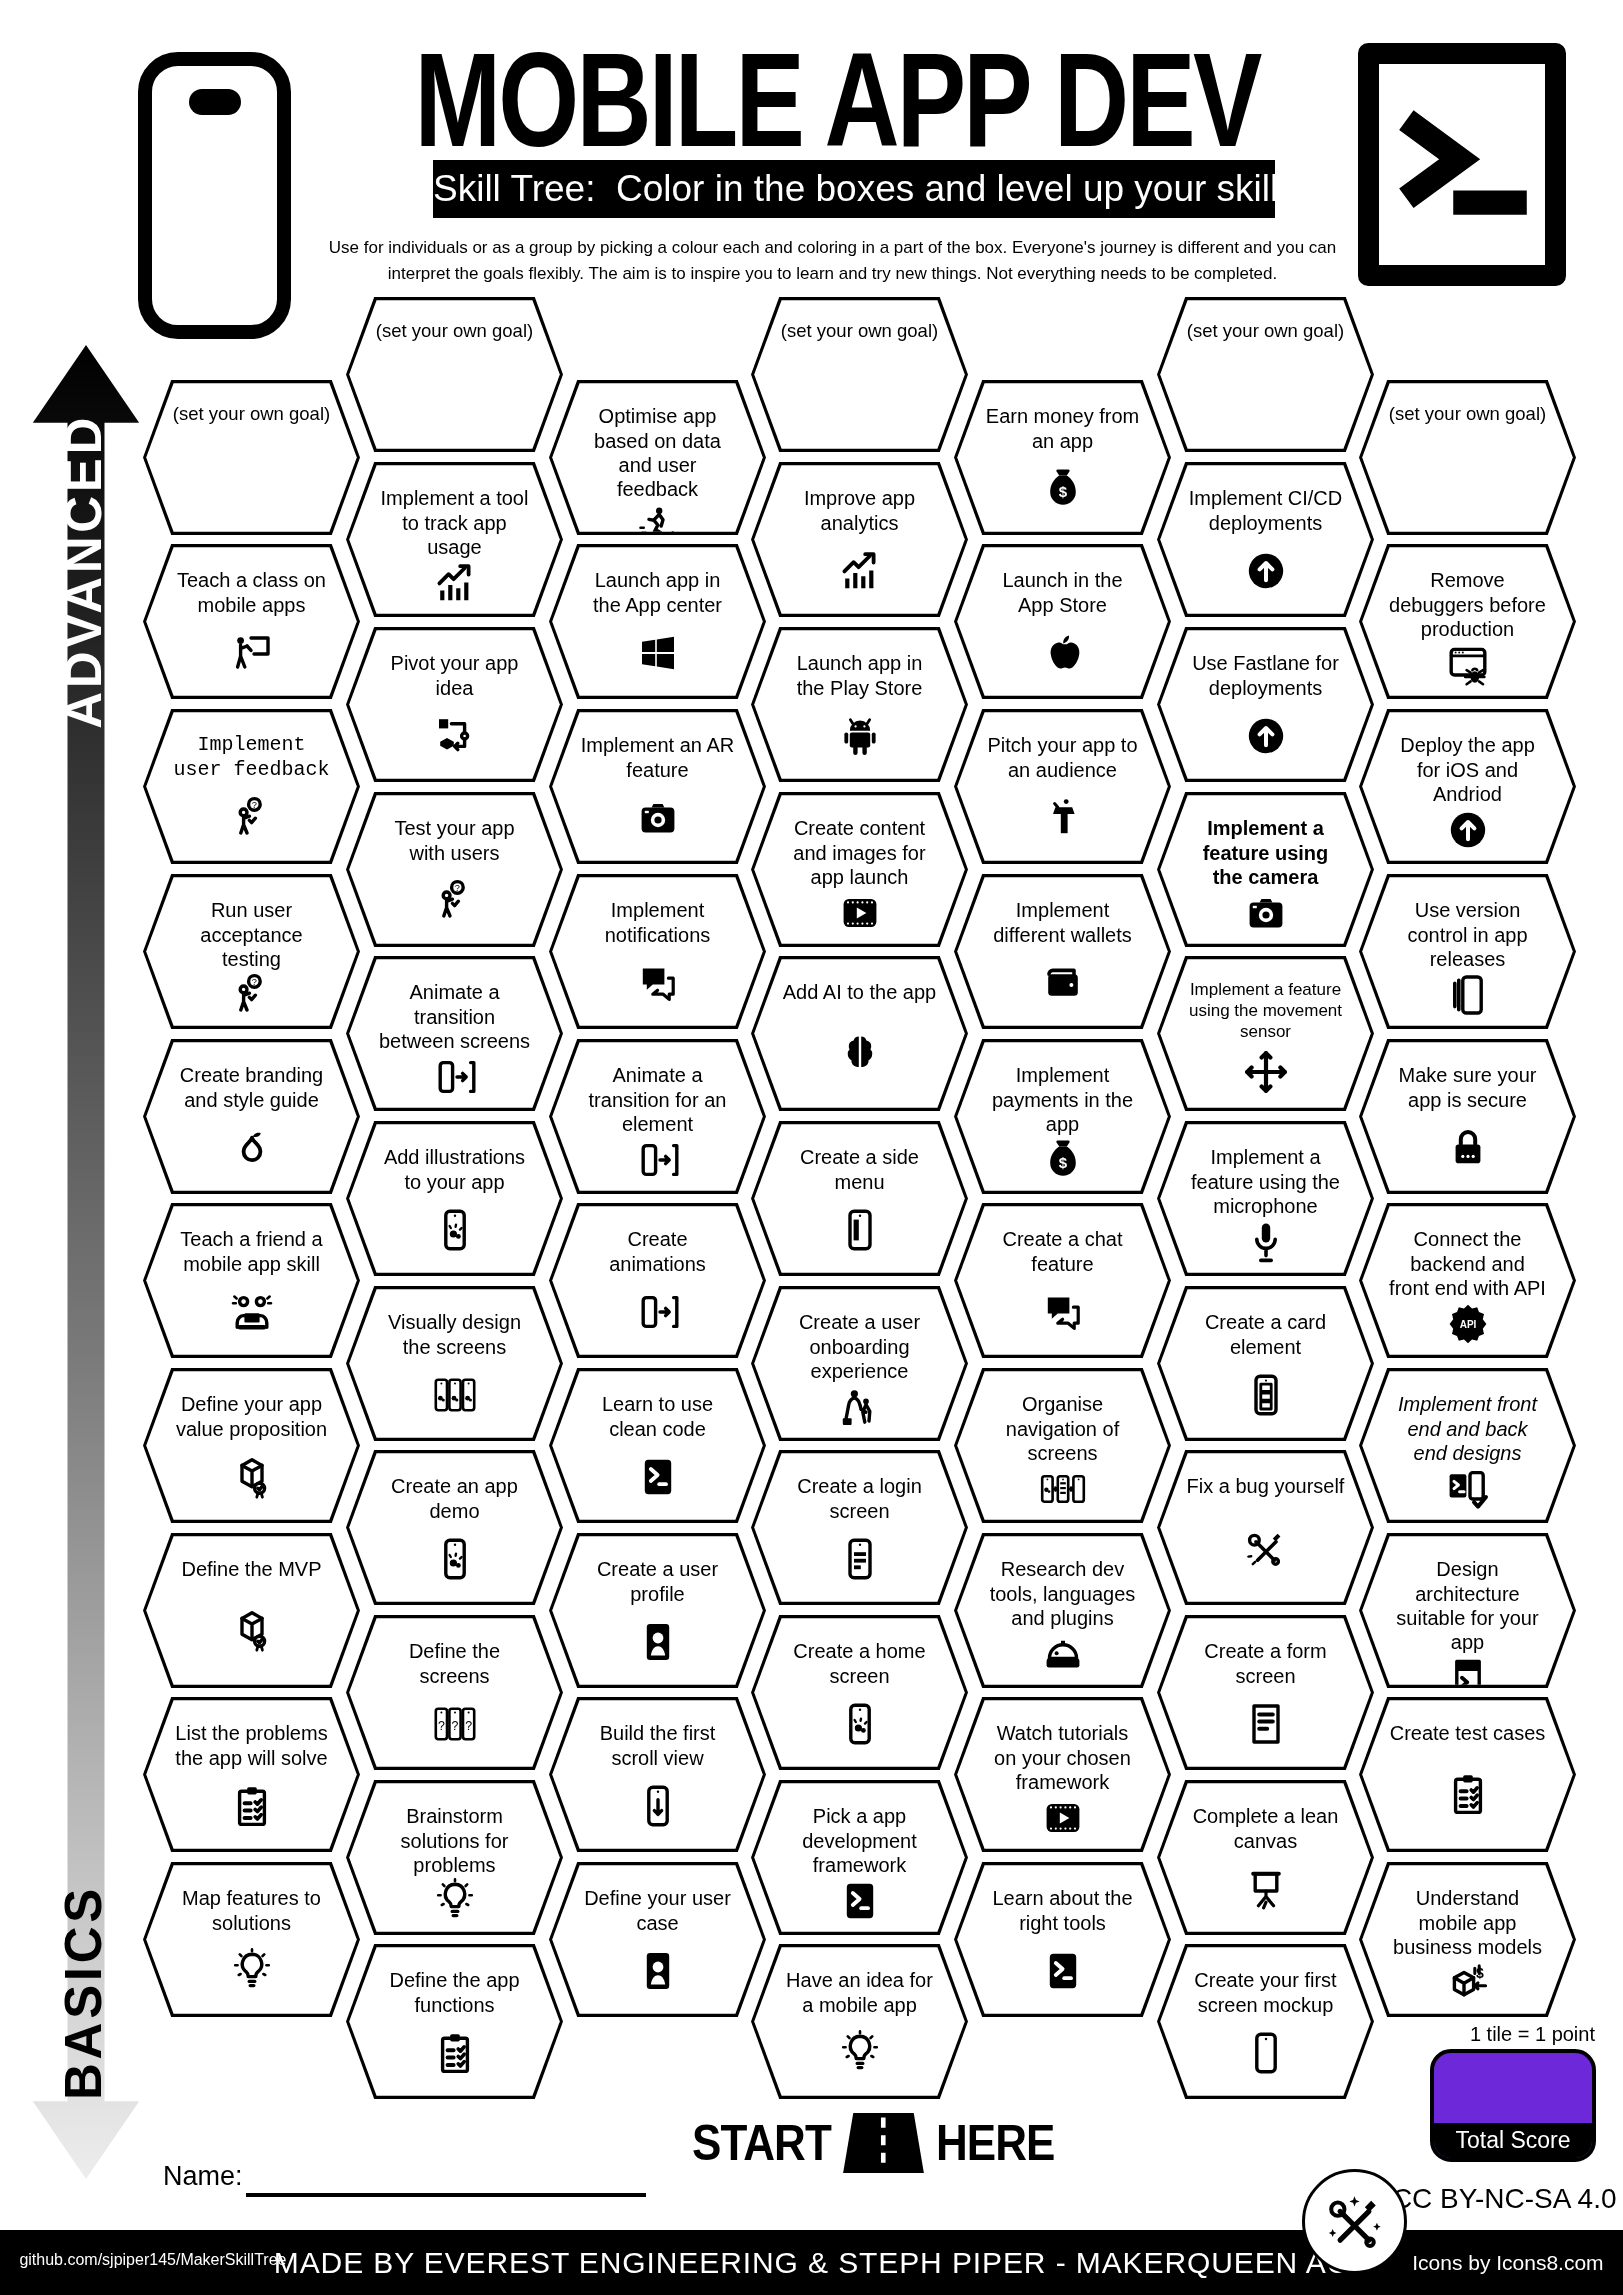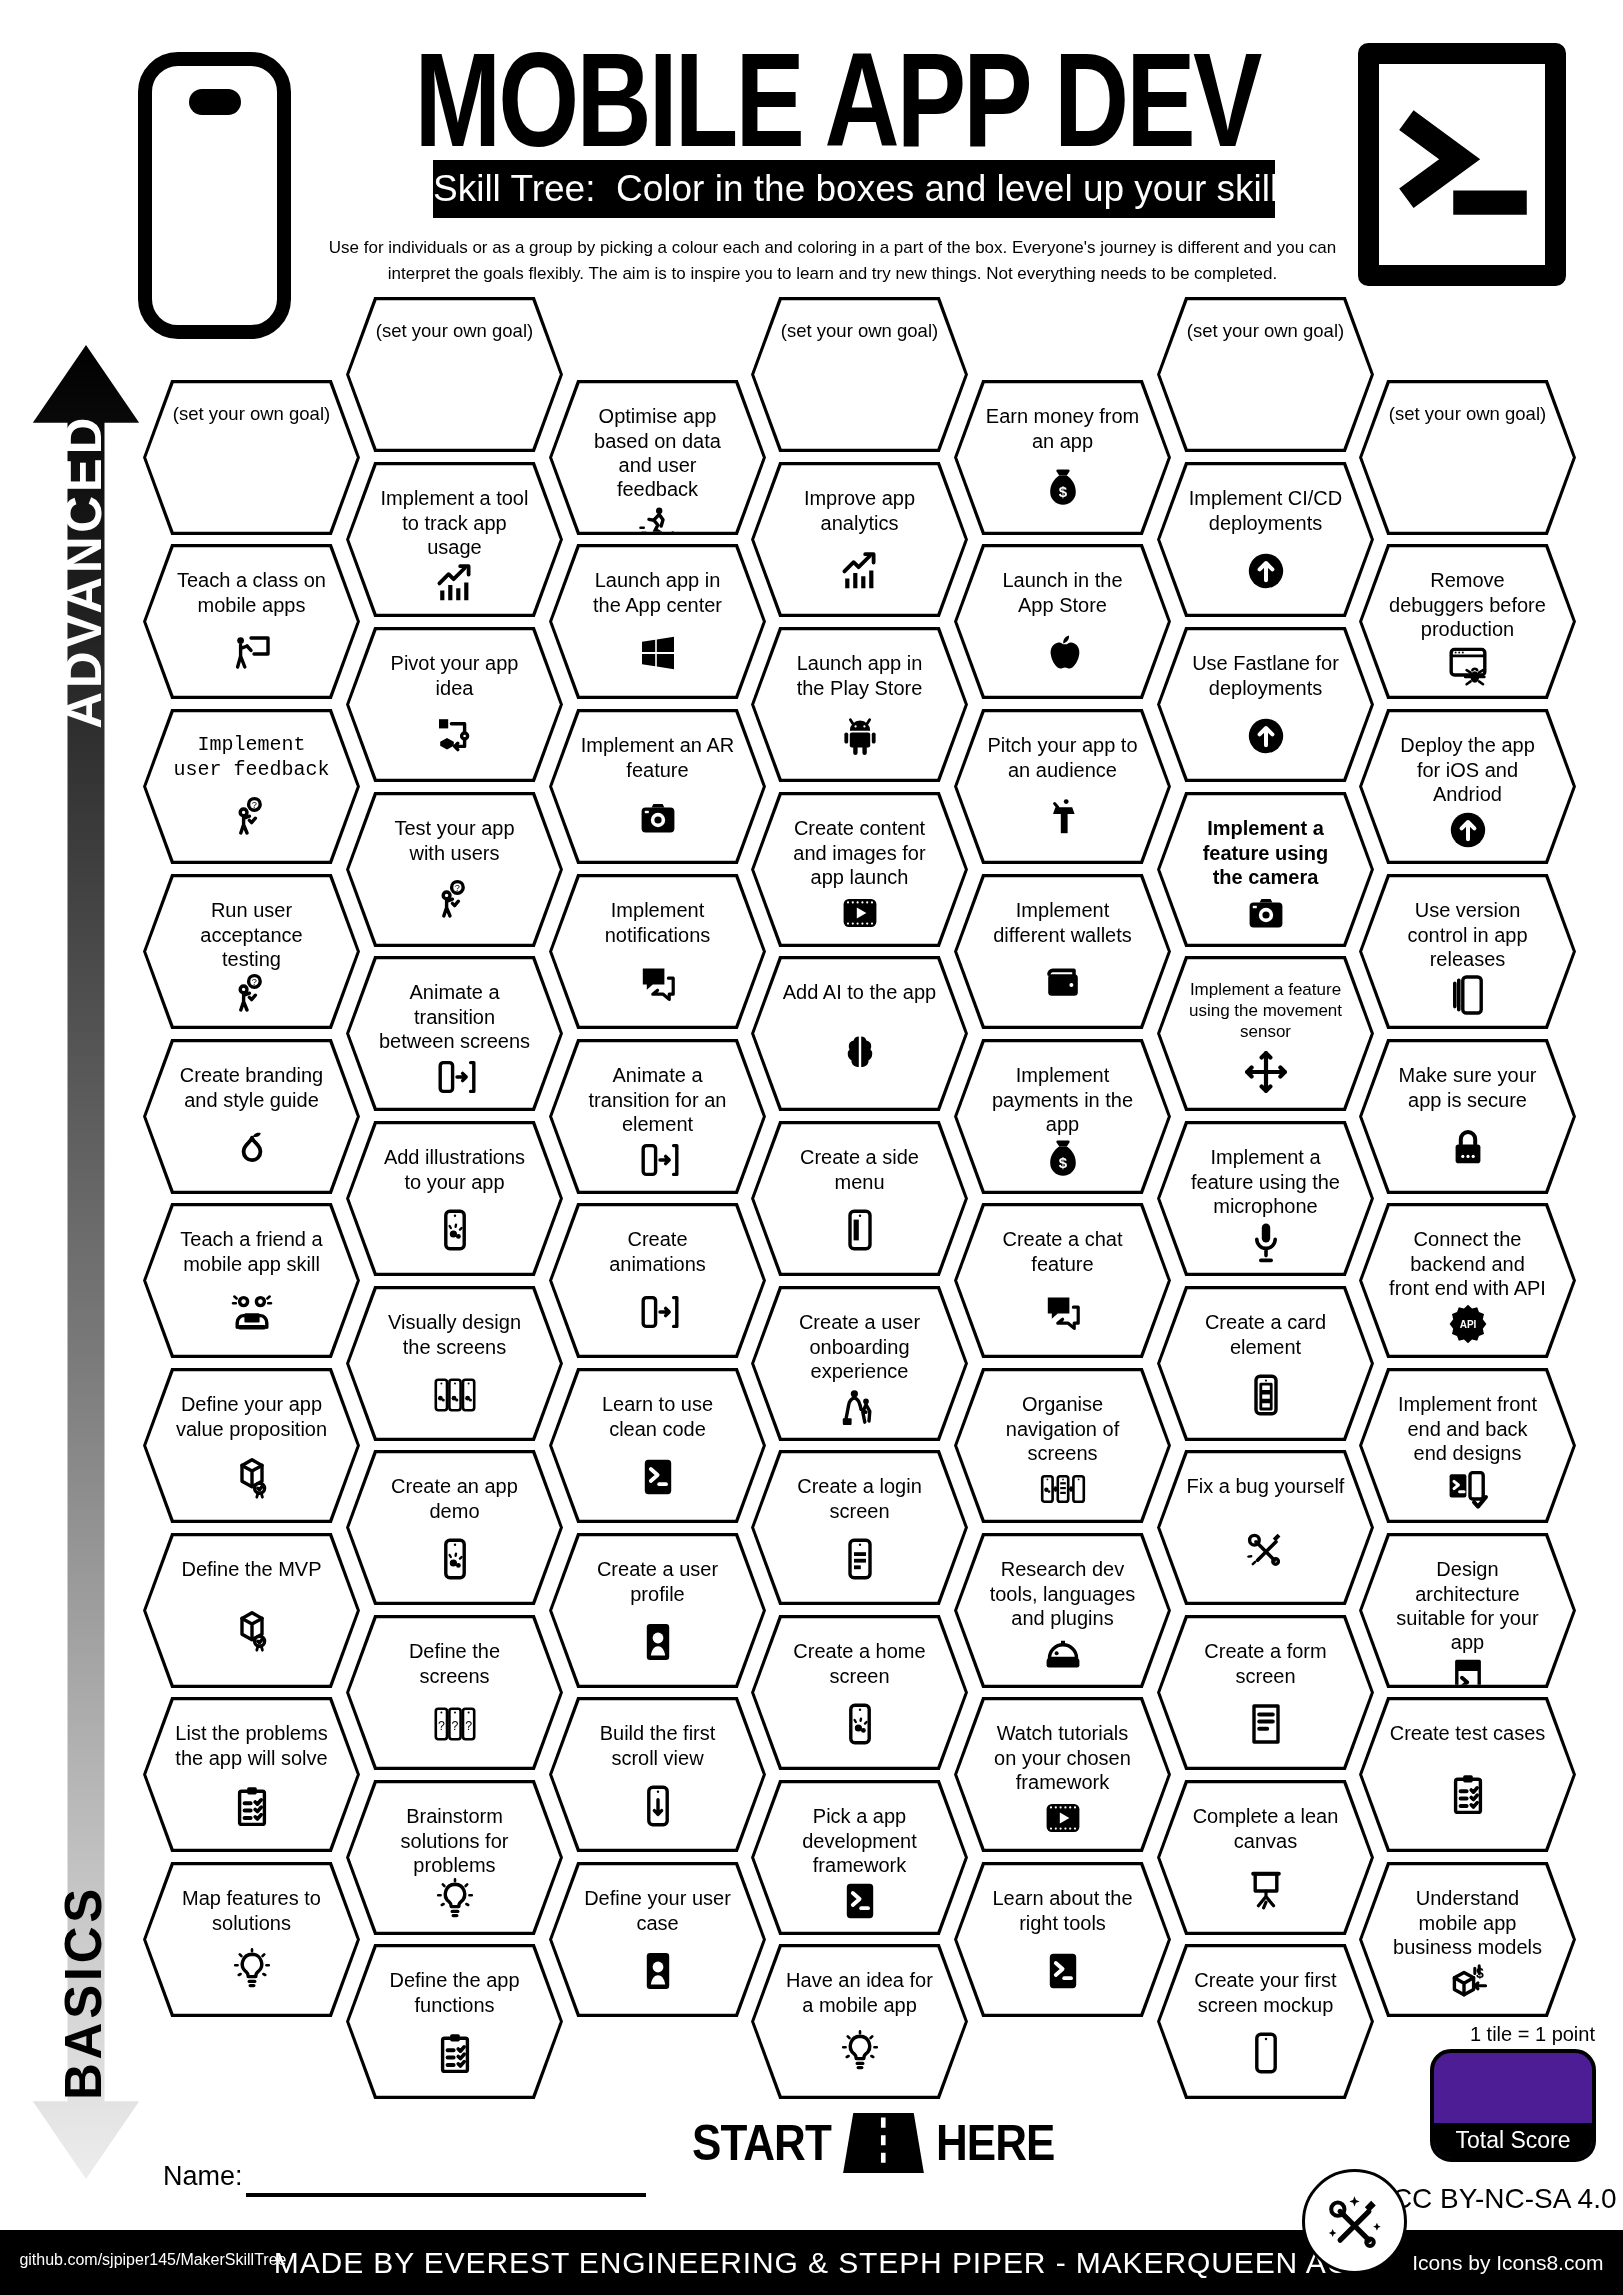--- a/index.html
+++ b/index.html
@@ -38,21 +38,21 @@
   .hex-label.small{font-size:17px;}
   .hex-label.goal{font-size:18.5px;margin-top:19.4px;}
   .hex-icon{flex:1;display:flex;align-items:center;justify-content:center;padding-bottom:6.5px;}
   
   .start-block{position:absolute;left:692px;top:2113px;display:flex;align-items:center;gap:12px;}
   .start-word{font-size:44px;font-weight:bold;transform:scaleY(1.15);letter-spacing:-0.9px;}
   .name-label{position:absolute;left:163px;top:2161px;font-size:27px;}
   .name-line{position:absolute;left:246px;top:2193px;width:400px;height:3.7px;background:#000;}
   .tile-note{position:absolute;left:1425px;top:2023px;width:170px;text-align:right;font-size:20px;}
   .score-box{position:absolute;left:1430px;top:2049px;width:166px;height:113px;
-    border:4.2px solid #000;border-radius:21px;background:#4c1d95;box-sizing:border-box;overflow:hidden;}
+    border:4.2px solid #000;border-radius:21px;background:#6d28d9;box-sizing:border-box;overflow:hidden;}
   .score-bar{position:absolute;left:0;bottom:0;width:100%;height:35px;background:#000;
     color:#fff;font-size:23px;line-height:35px;text-align:center;}
   .license-badge{position:absolute;left:1302px;top:2169px;width:105px;height:105px;border:3.2px solid #000;
     border-radius:50%;background:#fff;box-sizing:border-box;display:flex;align-items:center;justify-content:center;z-index:5;}
   .license-text{position:absolute;right:6.5px;top:2183px;font-size:28px;}
   
   .footer-bar{position:absolute;left:0;top:2230px;width:1623px;height:66px;background:#000;color:#fff;}
   .footer-left{position:absolute;left:19.4px;top:4px;height:52px;display:flex;align-items:center;font-size:16px;}
   .footer-center{position:absolute;left:0;width:100%;top:0;height:66px;display:flex;align-items:center;
     justify-content:center;font-size:30px;letter-spacing:0.9px;}
@@ -977,21 +977,21 @@
       <div class="hex-in">
         <div class="hex-label">Connect the backend and front end with API</div>
         <div class="hex-icon">
           <svg viewBox="0 0 24 24" width="48" height="48" fill="none" stroke="#000" stroke-width="1.7" stroke-linecap="round" stroke-linejoin="round">
             <path d="M12 2.4l2 1.8 2.6-.6.9 2.4 2.5 1-.6 2.6 1.8 2.4-1.8 2.4.6 2.6-2.5 1-.9 2.4-2.6-.6-2 1.8-2-1.8-2.6.6-.9-2.4-2.5-1 .6-2.6L2.8 12l1.8-2.4-.6-2.6 2.5-1 .9-2.4 2.6.6z" fill="#000" stroke="none"></path>
             <text x="12" y="13.9" font-size="5" font-weight="bold" fill="#fff" stroke="none" text-anchor="middle">API</text>
           </svg>
         </div>
       </div>
     </div>
-    <div class="hex" style="left: 1359px; top: 1368px;">
+    <div class="hex" style="left: 1359px; top: 1368px; font-style: italic;">
       <div class="hex-in">
         <div class="hex-label">Implement front end and back end designs</div>
         <div class="hex-icon">
           <svg viewBox="0 0 24 24" width="48" height="48" fill="none" stroke="#000" stroke-width="1.7" stroke-linecap="round" stroke-linejoin="round">
             <rect x="2.8" y="4.6" width="8.4" height="11.6" rx="1" fill="#000" stroke="none"></rect>
             <path d="M5 8.2l2.2 1.8L5 11.8" stroke="#fff" stroke-width="1.5"></path>
             <path d="M7.8 13.4h2.2" stroke="#fff" stroke-width="1.5"></path>
             <rect x="13" y="3.8" width="6.6" height="13.2" rx="1.4"></rect>
             <path d="M15 18.6l2 2.2 4-4.8" stroke-width="2"></path>
           </svg>

